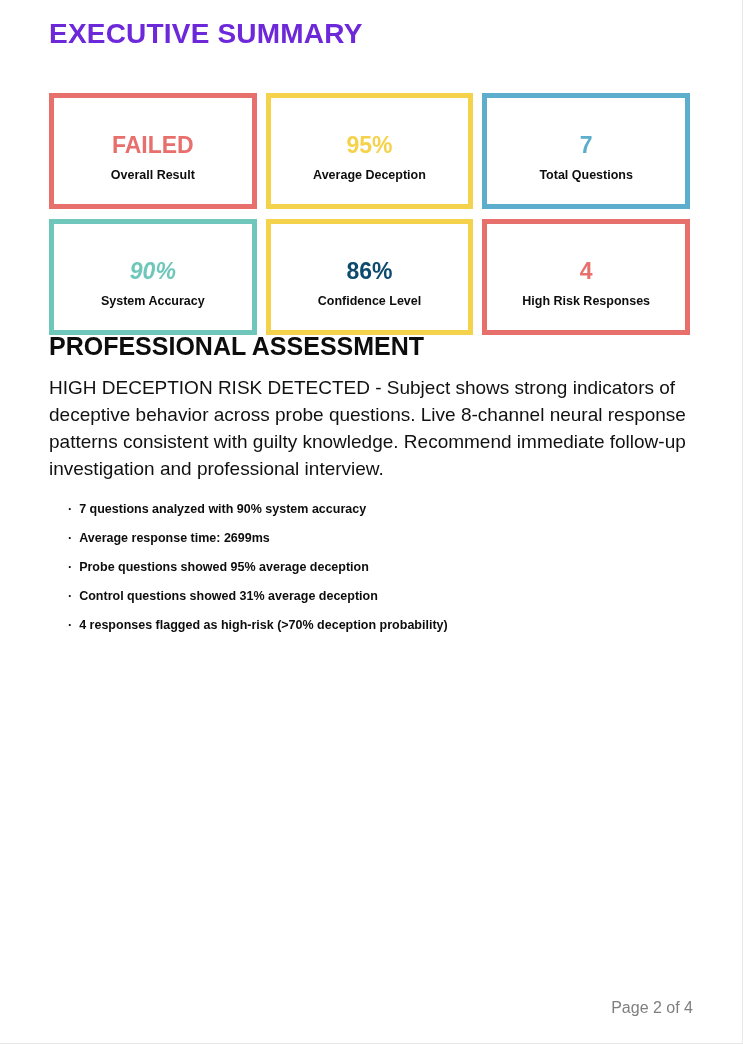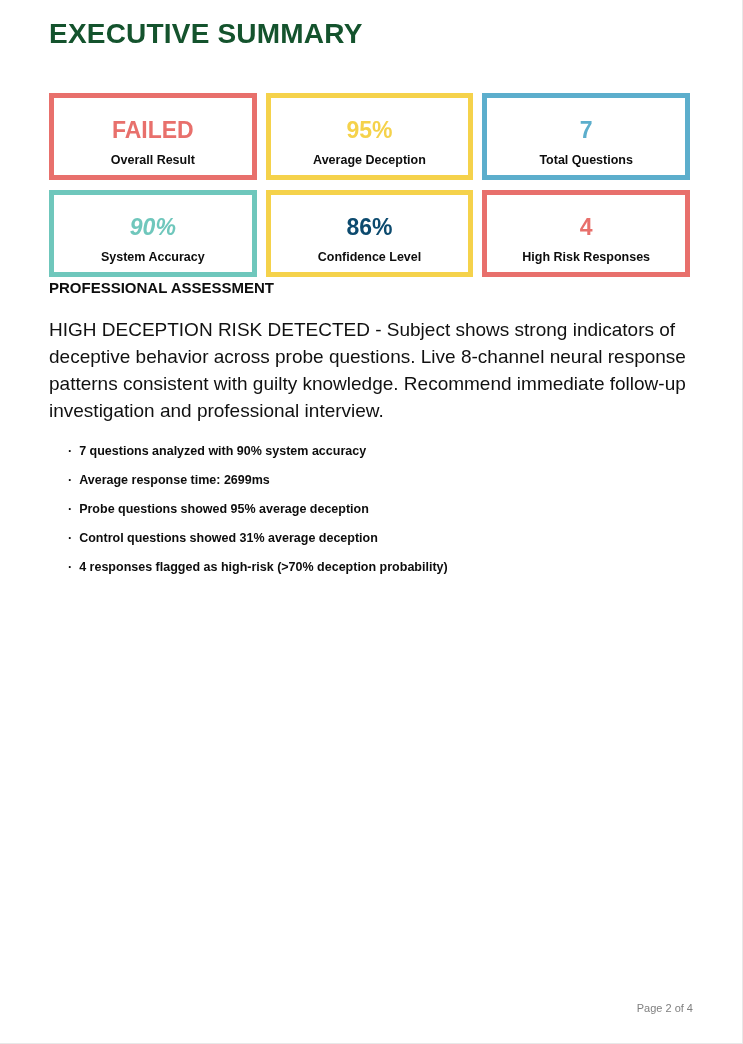--- a/index.html
+++ b/index.html
@@ -18,32 +18,32 @@
   .content {
     margin-left: 49px;
     margin-right: 52px;
   }
   h1.page-title {
     margin: 18px 0 0 0;
     font-size: 28px;
     line-height: 32px;
     font-weight: bold;
     letter-spacing: 0.2px;
-    color: #14532d;
+    color: #6d28d9;
   }
   .cards-grid {
     margin-top: 43px;
     display: grid;
     grid-template-columns: repeat(3, 1fr);
     column-gap: 9px;
     row-gap: 10px;
   }
   .stat-card {
     box-sizing: border-box;
-    height: 87px;
+    height: 116px;
     border: 5px solid #cccccc; 
     background: #ffffff;
     display: flex;
     flex-direction: column;
     align-items: center;
     justify-content: center;
     padding-top: 12px;
     gap: 10px;
   }
   .stat-value {
@@ -51,21 +51,21 @@
     line-height: 26px;
     font-weight: bold;
   }
   .stat-label {
     font-size: 12.5px;
     line-height: 15px;
     font-weight: bold;
     color: #0d0d0d;
   }
   h2.section-heading {
-    font-size: 15px;
+    font-size: 25px;
     line-height: 22px;
     font-weight: bold;
     color: #0d0d0d;
     margin: 0;
   }
   .assessment-heading { margin-top: 53px; }
   .assessment-body {
     margin-top: 17px;
     font-size: 19px;
     line-height: 27px;
@@ -90,21 +90,21 @@
   }
   .bullet-dot {
     font-weight: bold;
     margin-right: 7px;
     flex: 0 0 auto;
   }
   .page-footer {
     position: absolute;
     top: 1001px;
     right: 49px;
-    font-size: 11px;
+    font-size: 16px;
     line-height: 14px;
     color: #7f7f7f;
     font-weight: normal;
   }
 </style>
 </head>
 <body>
 
 <div class="content">
 

